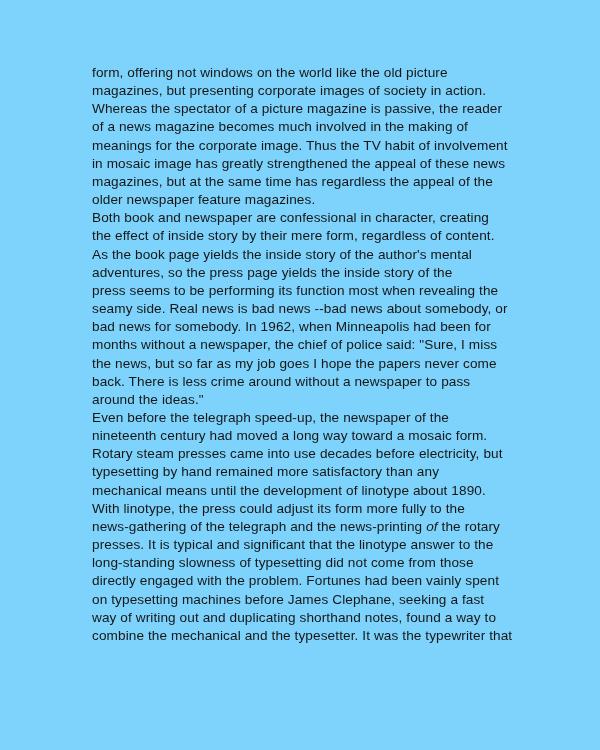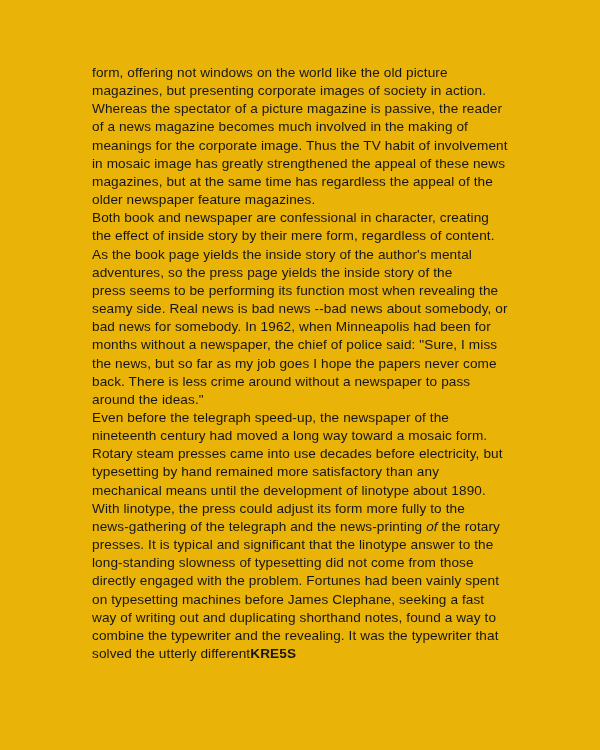--- a/index.html
+++ b/index.html
@@ -10,21 +10,21 @@
   body {
     width: 600px;
     height: 750px;
     overflow: hidden;
     font-family: "Liberation Sans", "DejaVu Sans", sans-serif;
   }
   .page {
     position: relative;
     width: 600px;
     height: 750px;
-    background: #eab308;
+    background: #7dd3fc;
   }
   .text-block {
     position: absolute;
     left: 92px;
     top: 64px;
     width: 440px;
     color: #161616;
     font-size: 13.6px;
     line-height: 18.15px;
     letter-spacing: 0.1px;
@@ -64,16 +64,15 @@
       <div class="line"><span>Rotary steam presses came into use decades before electricity, but</span></div>
       <div class="line"><span>typesetting by hand remained more satisfactory than any</span></div>
       <div class="line"><span>mechanical means until the development of linotype about 1890.</span></div>
       <div class="line"><span>With linotype, the press could adjust its form more fully to the</span></div>
       <div class="line"><span>news-gathering of the telegraph and the news-printing </span><span class="seg-italic">of</span><span> the rotary</span></div>
       <div class="line"><span>presses. It is typical and significant that the linotype answer to the</span></div>
       <div class="line"><span>long-standing slowness of typesetting did not come from those</span></div>
       <div class="line"><span>directly engaged with the problem. Fortunes had been vainly spent</span></div>
       <div class="line"><span>on typesetting machines before James Clephane, seeking a fast</span></div>
       <div class="line"><span>way of writing out and duplicating shorthand notes, found a way to</span></div>
-      <div class="line"><span>combine the typewriter and the revealing. It was the typewriter that</span></div>
-      <div class="line"><span>solved the utterly different</span><span class="seg-bold">KRE5S</span></div>
+      <div class="line"><span>combine the mechanical and the typesetter. It was the typewriter that</span></div>
     </div>
 </div>
 
 </body></html>

